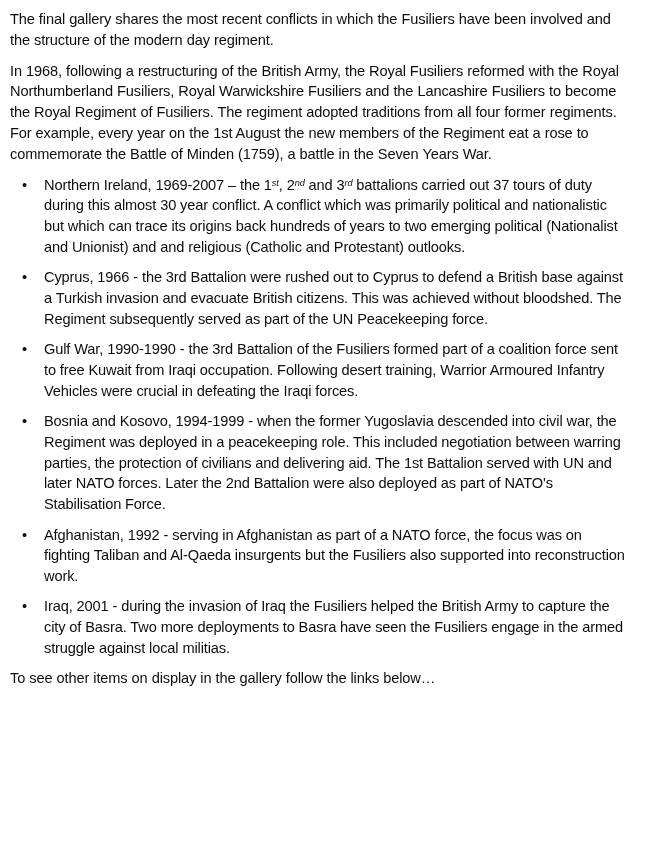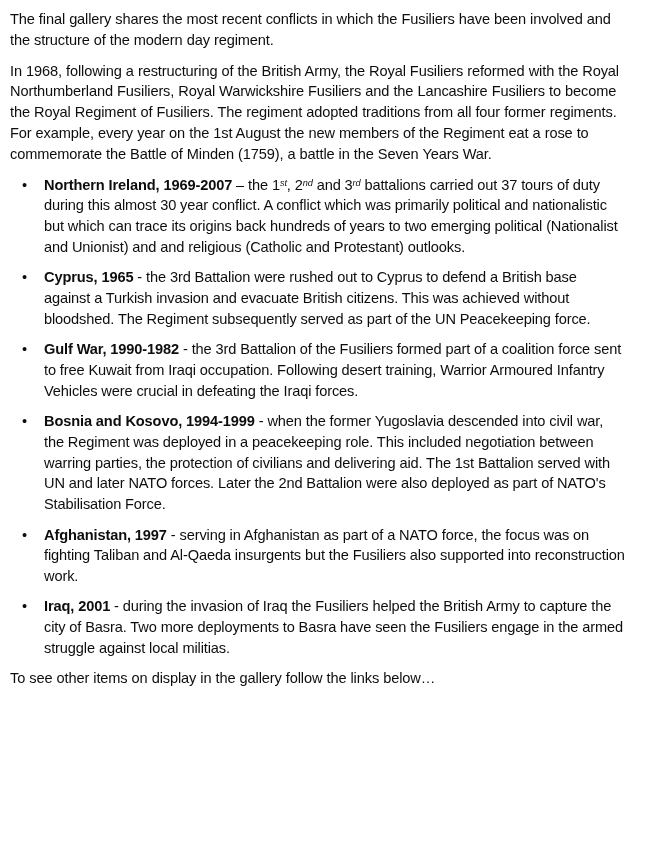--- a/index.html
+++ b/index.html
@@ -62,21 +62,21 @@
   li.bullet .bullet-dot {
     position: absolute;
     left: 2px;
     top: 0;
     font-size: 14.6px;
     line-height: 20.8px;
     color: #0d0d0d;
   }
 
   .lead {
-    font-weight: bold;
+    font-weight: normal;
   }
 
   sup {
     font-size: 0.63em;
     vertical-align: 0.42em;
     line-height: 0;
     font-style: italic;
   }
 
   .body-text {
@@ -95,36 +95,36 @@
 
   <ul class="bullets">
 
     <li class="bullet">
       <span class="bullet-dot">•</span>
       <span class="lead">Northern Ireland, 1969-2007</span><span> – </span><span class="body-text">the 1</span><sup>st</sup><span class="body-text">, 2</span><sup>nd</sup><span class="body-text"> and 3</span><sup>rd</sup><span class="body-text"> battalions carried out 37 tours of duty during this almost 30 year conflict. A conflict which was primarily political and nationalistic but which can trace its origins back hundreds of years to two emerging political (Nationalist and Unionist) and and religious (Catholic and Protestant) outlooks.</span>
     </li>
 
     <li class="bullet">
       <span class="bullet-dot">•</span>
-      <span class="lead">Cyprus, 1965</span><span> - </span><span class="body-text">the 3rd Battalion were rushed out to Cyprus to defend a British base against a Turkish invasion and evacuate British citizens. This was achieved without bloodshed. The Regiment subsequently served as part of the UN Peacekeeping force.</span>
+      <span class="lead">Cyprus, 1966</span><span> - </span><span class="body-text">the 3rd Battalion were rushed out to Cyprus to defend a British base against a Turkish invasion and evacuate British citizens. This was achieved without bloodshed. The Regiment subsequently served as part of the UN Peacekeeping force.</span>
     </li>
 
     <li class="bullet">
       <span class="bullet-dot">•</span>
-      <span class="lead">Gulf War, 1990-1982</span><span> - </span><span class="body-text">the 3rd Battalion of the Fusiliers formed part of a coalition force sent to free Kuwait from Iraqi occupation. Following desert training, Warrior Armoured Infantry Vehicles were crucial in defeating the Iraqi forces.</span>
+      <span class="lead">Gulf War, 1990-1990</span><span> - </span><span class="body-text">the 3rd Battalion of the Fusiliers formed part of a coalition force sent to free Kuwait from Iraqi occupation. Following desert training, Warrior Armoured Infantry Vehicles were crucial in defeating the Iraqi forces.</span>
     </li>
 
     <li class="bullet">
       <span class="bullet-dot">•</span>
       <span class="lead">Bosnia and Kosovo, 1994-1999</span><span> - </span><span class="body-text">when the former Yugoslavia descended into civil war, the Regiment was deployed in a peacekeeping role. This included negotiation between warring parties, the protection of civilians and delivering aid. The 1st Battalion served with UN and later NATO forces. Later the 2nd Battalion were also deployed as part of NATO's Stabilisation Force.</span>
     </li>
 
     <li class="bullet">
       <span class="bullet-dot">•</span>
-      <span class="lead">Afghanistan, 1997</span><span> - </span><span class="body-text">serving in Afghanistan as part of a NATO force, the focus was on fighting Taliban and Al-Qaeda insurgents but the Fusiliers also supported into reconstruction work.</span>
+      <span class="lead">Afghanistan, 1992</span><span> - </span><span class="body-text">serving in Afghanistan as part of a NATO force, the focus was on fighting Taliban and Al-Qaeda insurgents but the Fusiliers also supported into reconstruction work.</span>
     </li>
 
     <li class="bullet">
       <span class="bullet-dot">•</span>
       <span class="lead">Iraq, 2001</span><span> - </span><span class="body-text">during the invasion of Iraq the Fusiliers helped the British Army to capture the city of Basra. Two more deployments to Basra have seen the Fusiliers engage in the armed struggle against local militias.</span>
     </li>
 
   </ul>
 
 

